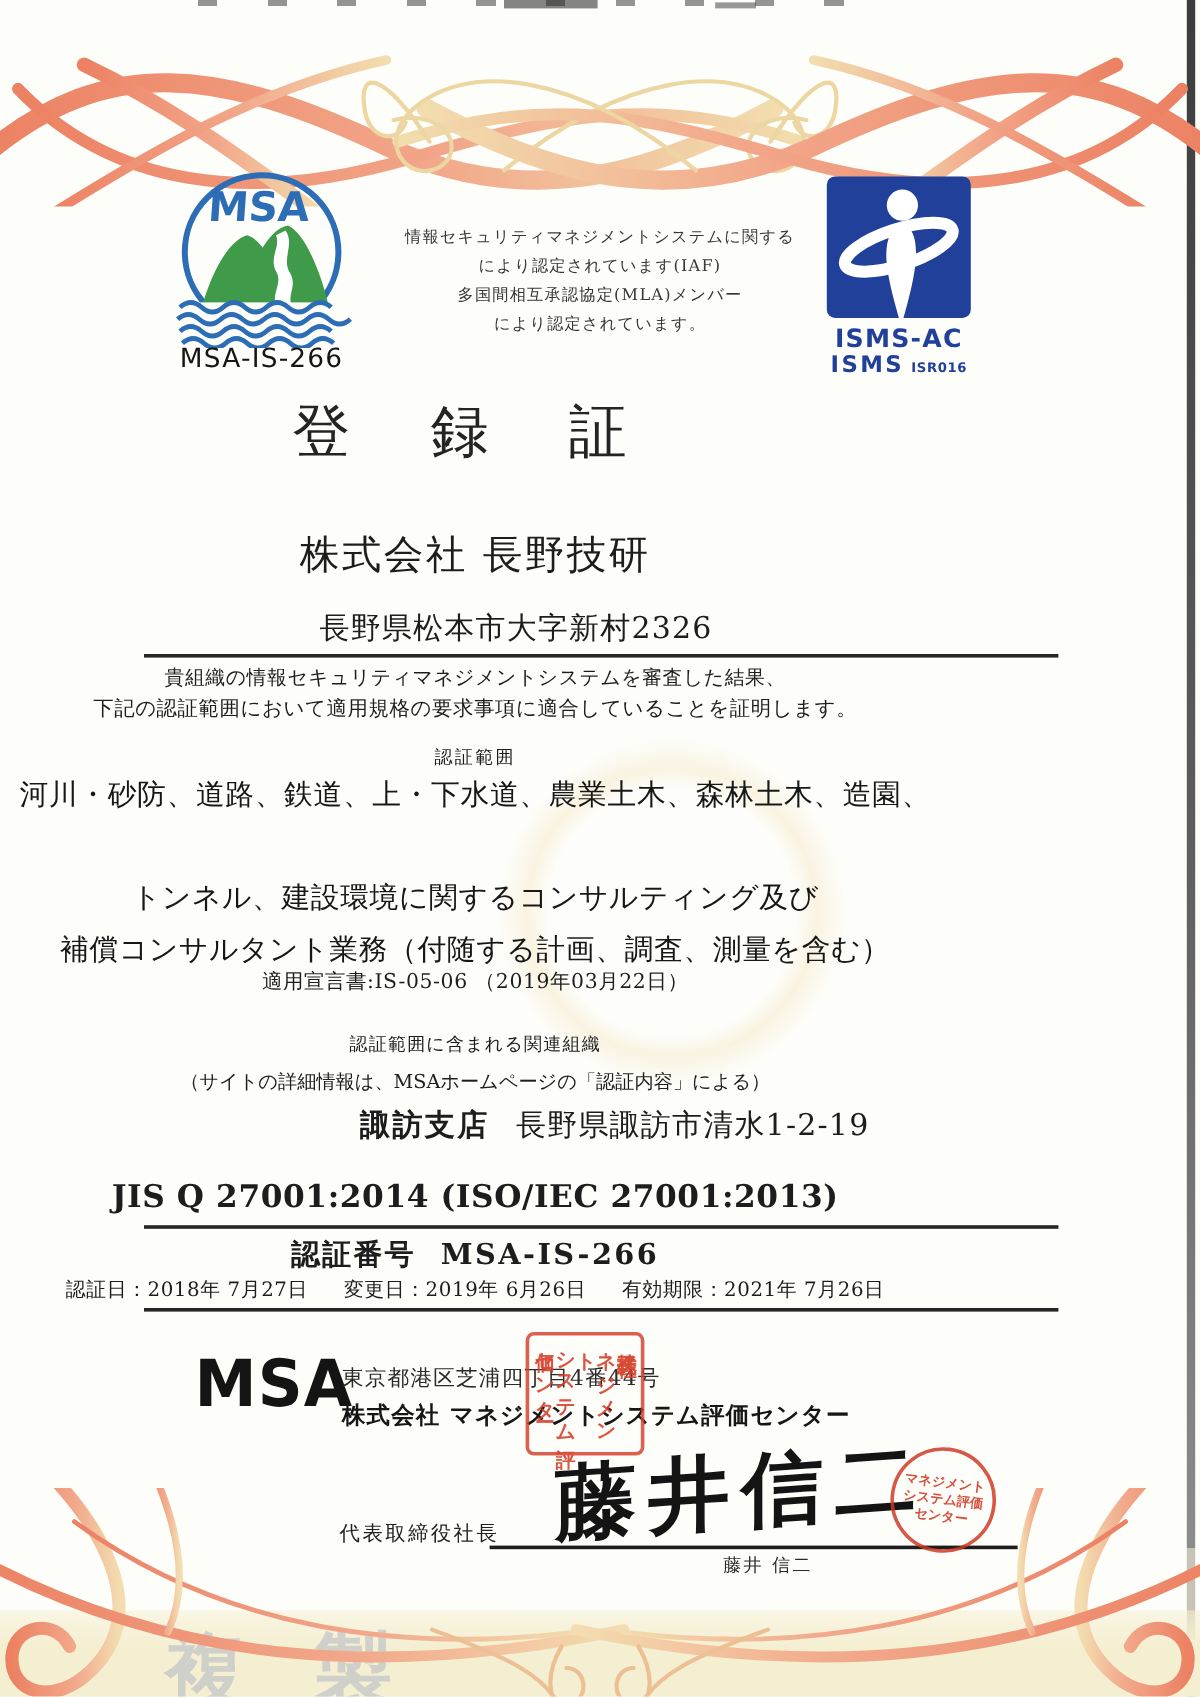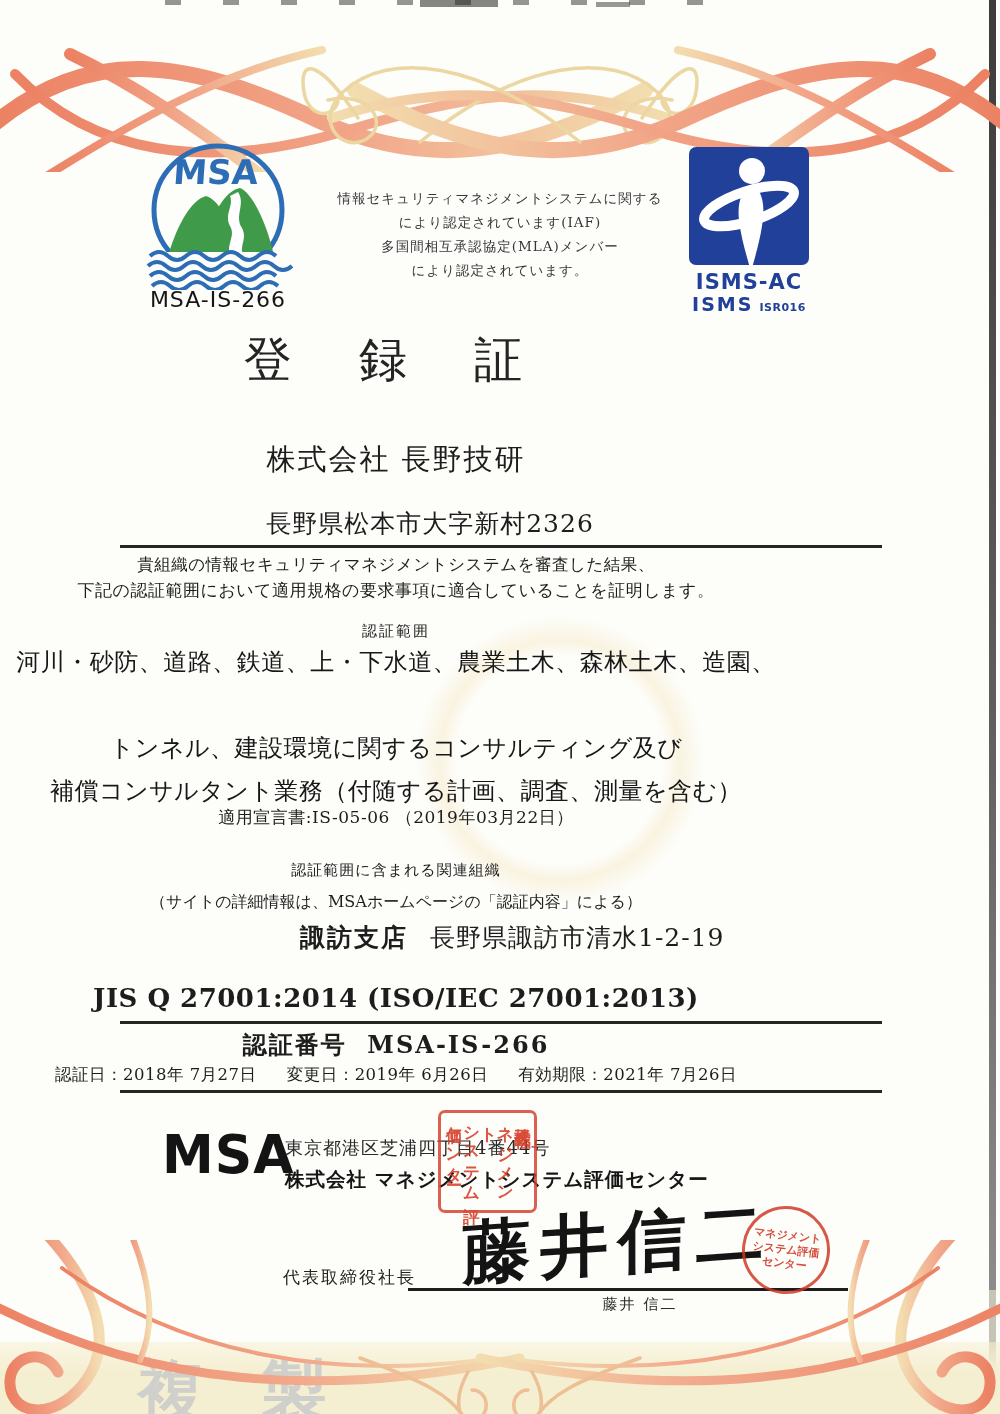--- a/index.html
+++ b/index.html
@@ -21,21 +21,21 @@
   .ismsac-word{left:688px;top:270px;width:122px;text-align:center;
     font-family:"DejaVu Sans","Liberation Sans",sans-serif;
     font-weight:bold;font-size:21px;letter-spacing:1px;color:#20409a;}
   .isms-row{left:688px;top:293px;width:122px;text-align:center;color:#20409a;
     font-family:"DejaVu Sans","Liberation Sans",sans-serif;font-weight:bold;}
   .isms-row .big{font-size:19px;letter-spacing:2px;}
   .isms-row .small{font-size:11px;margin-left:6px;letter-spacing:.5px;}
 
   
   .title{top:328px;font-size:48px;letter-spacing:26px;color:#242424;font-weight:500;}
-  .company{top:440px;font-size:29px;letter-spacing:2px;}
+  .company{top:440px;font-size:33px;letter-spacing:2px;}
   .addr{top:507px;font-size:25px;letter-spacing:1px;padding-left:34px;}
   .stmt1{top:554px;font-size:16.5px;letter-spacing:.5px;}
   .stmt2{top:579px;font-size:17px;letter-spacing:.5px;}
   .scope-label{top:622px;font-size:15px;letter-spacing:2px;}
   .scope-l{font-size:24px;letter-spacing:.5px;color:#171717;}
   .soa{top:806px;font-size:17px;letter-spacing:.5px;}
   .rel-label{top:861px;font-size:15px;letter-spacing:1px;}
   .rel-note{top:892px;font-size:16px;}
   .site-name{left:272px;top:921px;font-size:25px;font-weight:600;letter-spacing:2px;margin-left:28px;}
   .site-addr{left:430px;top:921px;font-size:25px;letter-spacing:1px;}

